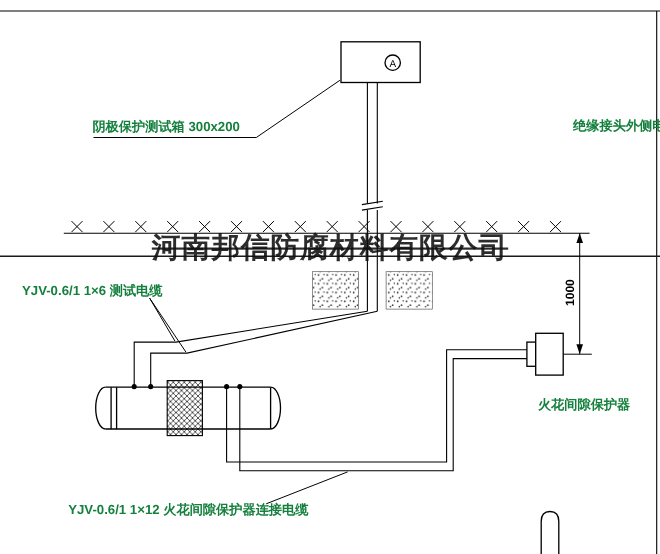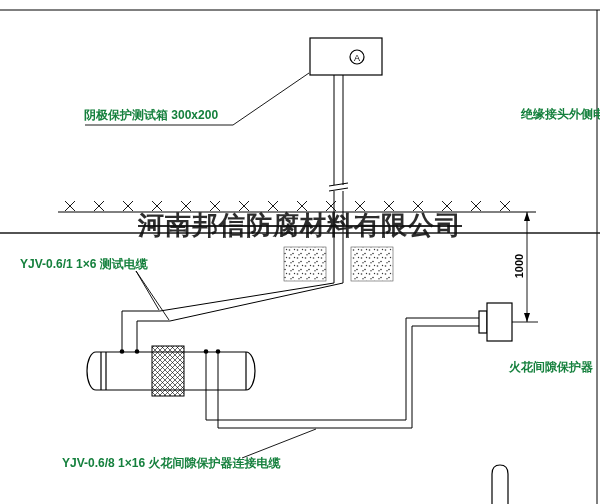--- a/index.html
+++ b/index.html
@@ -157,21 +157,21 @@
 
     <path d="M492,504 L492,474 Q492,465 500,465 Q508,465 508,474 L508,504" stroke="#000" stroke-width="1.2" fill="none"></path>
   </svg>
 
   <div class="lbl" style="left:84px;top:108px;">阴极保护测试箱 300x200</div>
 
   <div class="lbl" style="left:521px;top:107px;">绝缘接头外侧电缆</div>
 
   <div class="lbl" style="left:20px;top:257px;">YJV-0.6/1 1×6  测试电缆</div>
 
-  <div class="lbl" style="left:509px;top:361px;font-family:Liberation Mono, monospace;">火花间隙保护器</div>
+  <div class="lbl" style="left:489px;top:361px;">火花间隙保护器</div>
 
-  <div class="lbl" style="left:62px;top:456px;">YJV-0.6/8 1×16  火花间隙保护器连接电缆</div>
+  <div class="lbl" style="left:62px;top:456px;">YJV-0.6/1 1×12  火花间隙保护器连接电缆</div>
 
   <div class="dim-text">1000</div>
 
   <div class="watermark">河南邦信防腐材料有限公司</div>
 
 </div>
 
 </body></html>

